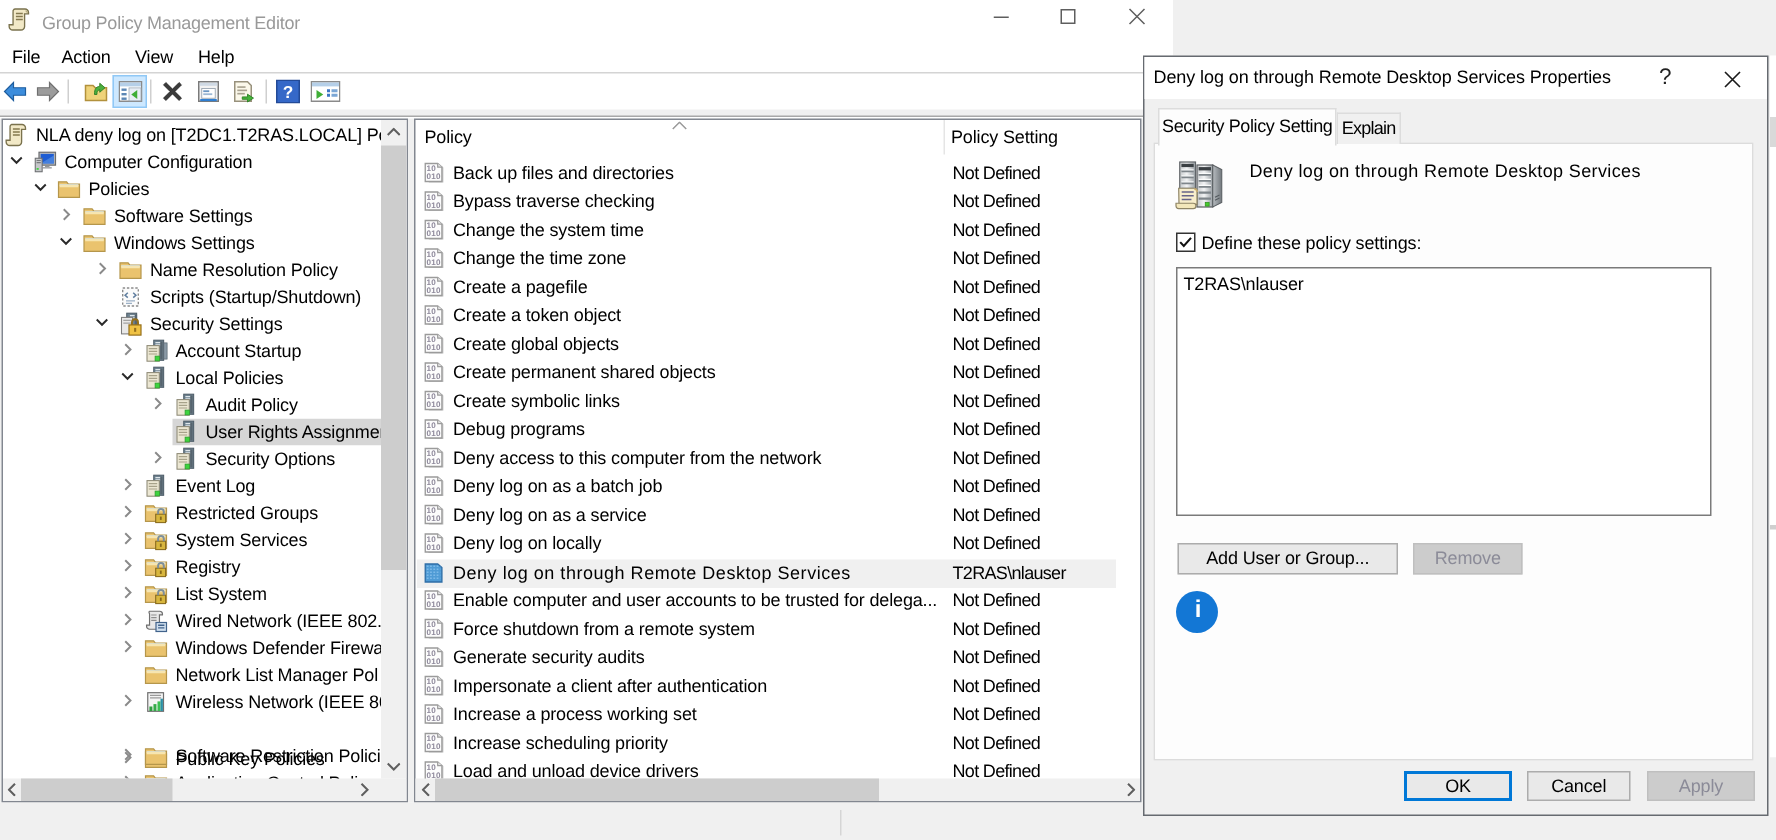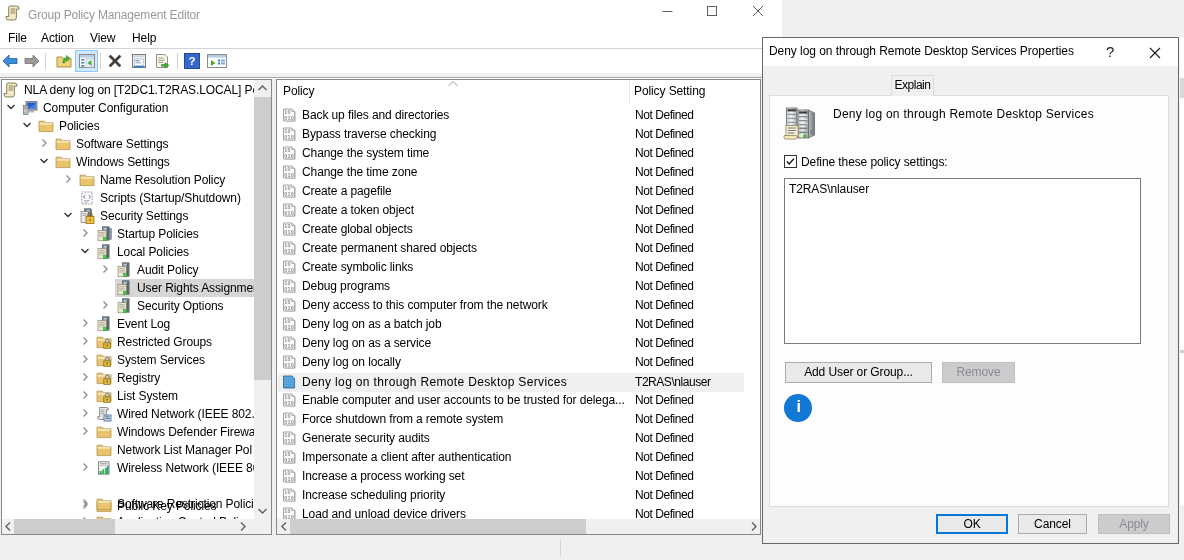--- a/index.html
+++ b/index.html
@@ -258,21 +258,21 @@
           </svg>
           <svg class="ticon" style="left:94px;" viewBox="0 0 16 16">
             <rect x="6.5" y="0.8" width="6.6" height="13.4" fill="#6f8391" stroke="#4e5d68" stroke-width="0.7"></rect>
             <path d="M7.6 2.4 h4.4 M7.6 3.9 h4.4" stroke="#dfe6ea" stroke-width="0.8"></path>
             <rect x="10.8" y="1.6" width="1.6" height="12" fill="#56646e"></rect>
             <rect x="2" y="4.4" width="8.2" height="10.4" fill="#ece7d3" stroke="#8e8a77" stroke-width="0.7"></rect>
             <path d="M3.2 6.4 h5.6 M3.2 8.2 h5.6 M3.2 10 h5.6" stroke="#a7a28a" stroke-width="0.8"></path>
             <rect x="7.4" y="11.4" width="3" height="3.2" fill="#3ed43e" stroke="#2a9b2a" stroke-width="0.5"></rect>
             <rect x="13.2" y="2.6" width="2.2" height="10.8" fill="#8a9aa6" stroke="#5c6a74" stroke-width="0.5"></rect>
           </svg>
-          <span class="txt" style="left:115px;">Startup Policies</span>
+          <span class="txt" style="left:115px;">Account Startup</span>
         </div>
 <div class="trow" style="top:163px; width:252px; overflow:hidden;">
           <svg class="chev" style="left:78px;" width="10" height="10">
             <path d="M1.5 3 L5 6.5 L8.5 3" fill="none" stroke="#2b2b2b" stroke-width="1.3"></path>
           </svg>
           <svg class="ticon" style="left:94px;" viewBox="0 0 16 16">
             <rect x="6.5" y="0.8" width="6.6" height="13.4" fill="#6f8391" stroke="#4e5d68" stroke-width="0.7"></rect>
             <path d="M7.6 2.4 h4.4 M7.6 3.9 h4.4" stroke="#dfe6ea" stroke-width="0.8"></path>
             <rect x="10.8" y="1.6" width="1.6" height="12" fill="#56646e"></rect>
             <rect x="2" y="4.4" width="8.2" height="10.4" fill="#ece7d3" stroke="#8e8a77" stroke-width="0.7"></rect>
@@ -761,20 +761,21 @@
 
 <div id="dlg">
   <div id="dlg-title">
     <span class="t">Deny log on through Remote Desktop Services Properties</span>
     <span class="abs" style="left:343px; top:5px; font-size:15px; color:#222;">?</span>
     <svg class="abs" style="left:386px; top:9px;" width="12" height="12">
         <path d="M1 1 L11 11 M11 1 L1 11" stroke="#1a1a1a" stroke-width="1.1"></path>
       </svg>
   </div>
   <div id="tabpage"></div>
+  <div class="tab" id="tab1">Security Policy Setting</div>
   <div class="tab" id="tab2">Explain</div>
 
   <svg class="abs" style="left:20px; top:68px;" width="33" height="34" viewBox="0 0 33 34">
     <defs>
       <linearGradient id="tw" x1="0" y1="0" x2="1" y2="0">
         <stop offset="0" stop-color="#c7cacc"></stop>
           <stop offset="0.45" stop-color="#f2f3f4"></stop>
           <stop offset="1" stop-color="#9aa0a5"></stop>
       </linearGradient>
       <linearGradient id="side" x1="0" y1="0" x2="1" y2="0">

